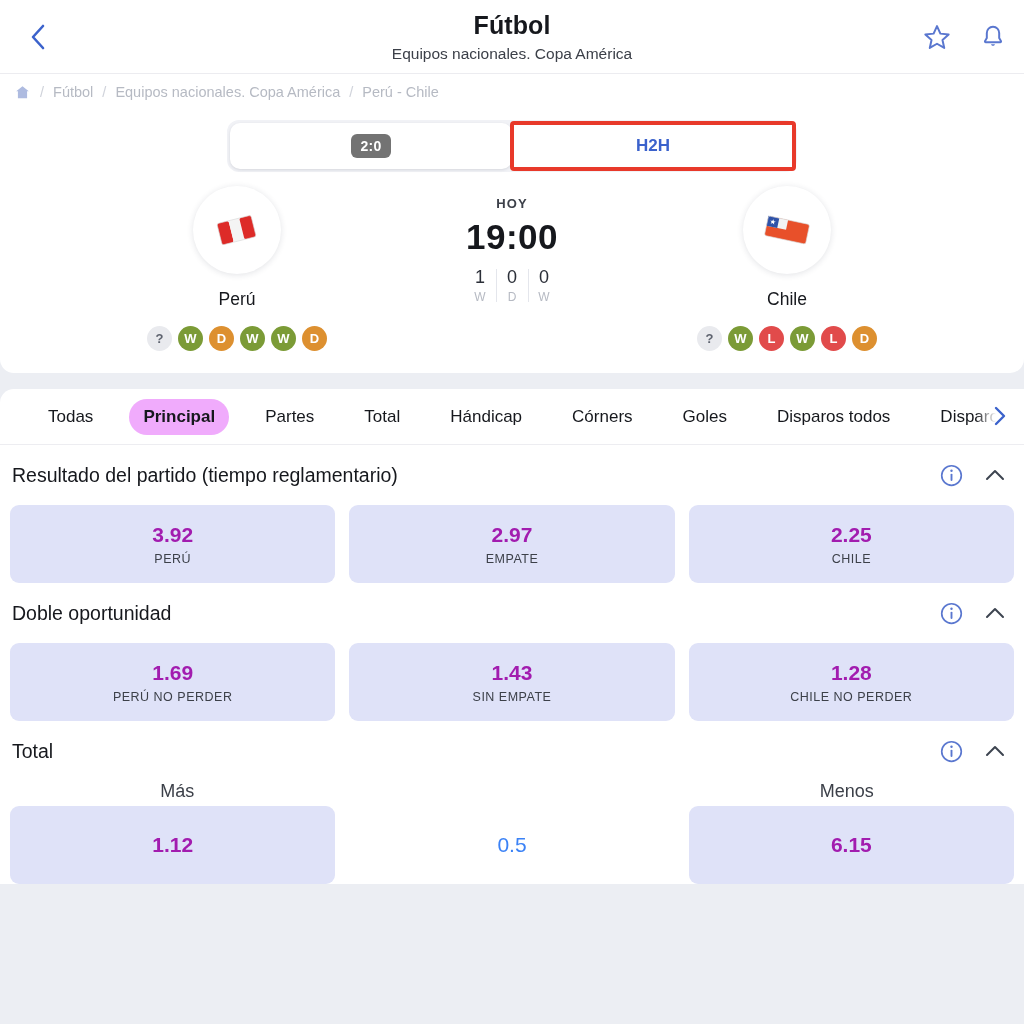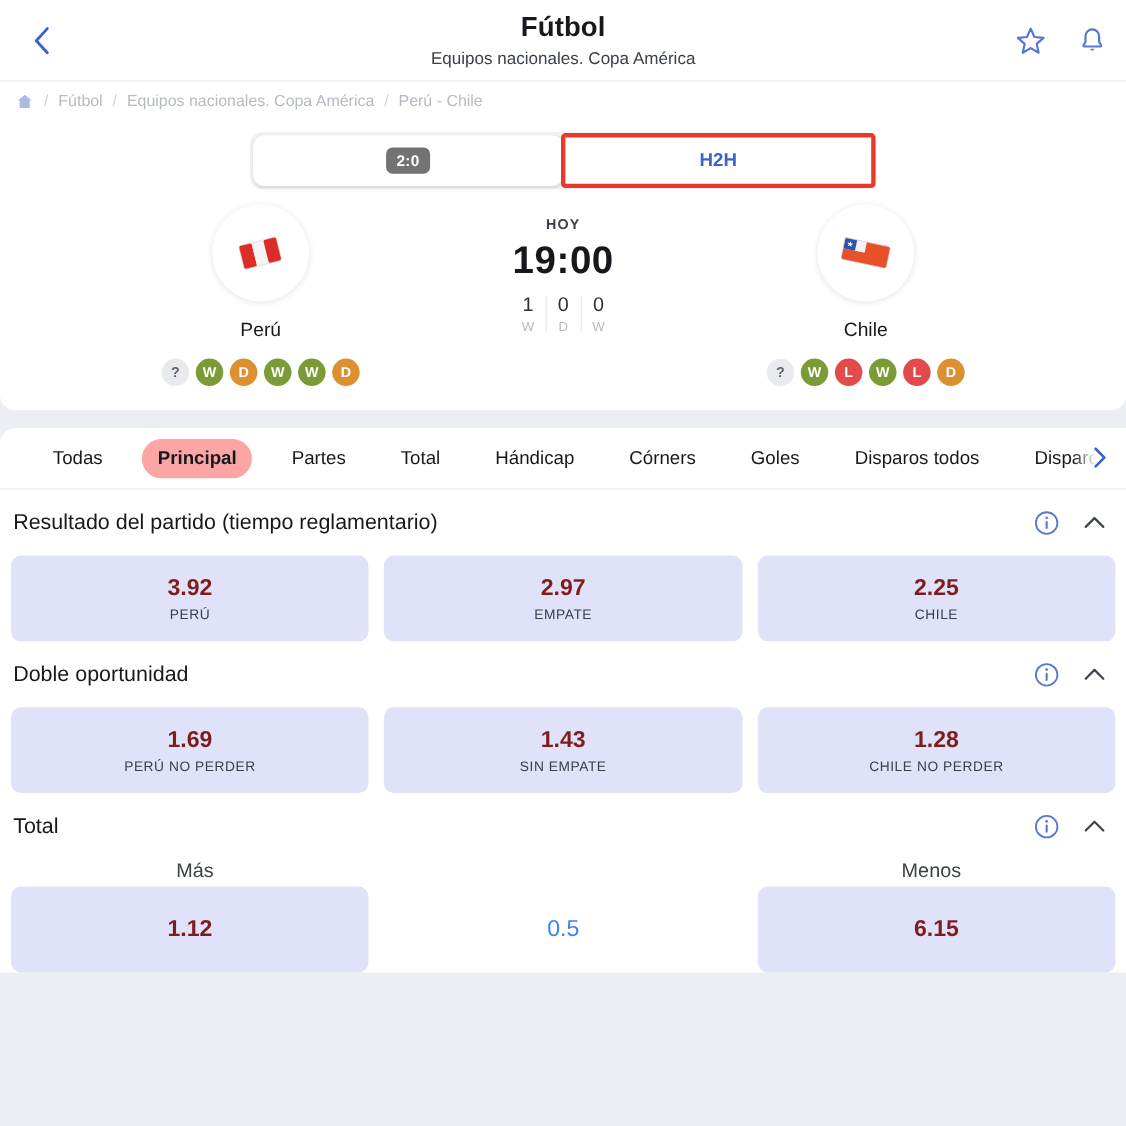--- a/index.html
+++ b/index.html
@@ -102,41 +102,41 @@
 
   .tabs-bar {
     height: 56px; display: flex; align-items: center; position: relative;
     border-bottom: 1px solid #ededf1; overflow: hidden;
   }
   .tabs-scroll { display: flex; align-items: center; gap: 22px; padding-left: 8px; flex: 1; overflow: hidden; margin-left: 26px; }
   .tab {
     font-size: 17px; color: #16181d; padding: 8px 14px; border-radius: 18px;
     white-space: nowrap; cursor: pointer;
   }
-  .tab.active { background: #fca5a5; font-weight: 700; }
+  .tab.active { background: #f0abfc; font-weight: 700; }
   .tabs-more {
     position: absolute; right: 0; top: 0; bottom: 1px; width: 48px;
     background: linear-gradient(90deg, rgba(255,255,255,0) 0%, #fff 42%);
     display: flex; align-items: center; justify-content: center; cursor: pointer;
   }
 
   .market { padding: 0 10px; }
   .market-head {
     display: flex; align-items: center; height: 60px; padding: 0 2px; cursor: pointer;
   }
   .market-title { font-size: 19.5px; color: #16181d; flex: 1; }
   .mh-icons { display: flex; align-items: center; gap: 20px; padding-right: 6px; }
 
   .odds-row { display: flex; gap: 14px; }
   .odd {
     flex: 1; height: 78px; background: #dfe2f8; border-radius: 9px;
     display: flex; flex-direction: column; align-items: center; justify-content: center;
     cursor: pointer;
   }
-  .odd-val { font-size: 21px; font-weight: 700; color: #7f1d1d; }
+  .odd-val { font-size: 21px; font-weight: 700; color: #a21caf; }
   .odd-lbl { font-size: 12.5px; color: #3c4049; letter-spacing: .5px; margin-top: 5px; }
 
   .total-head-row { display: flex; margin-bottom: 4px; }
   .total-col-lbl { flex: 1; text-align: center; font-size: 18px; color: #3c4049; }
   .total-col-lbl.mid { flex: 1; }
   .total-row { display: flex; gap: 14px; align-items: center; }
   .total-line {
     flex: 1; text-align: center; font-size: 21px; color: #3b82f6;
   }
 

